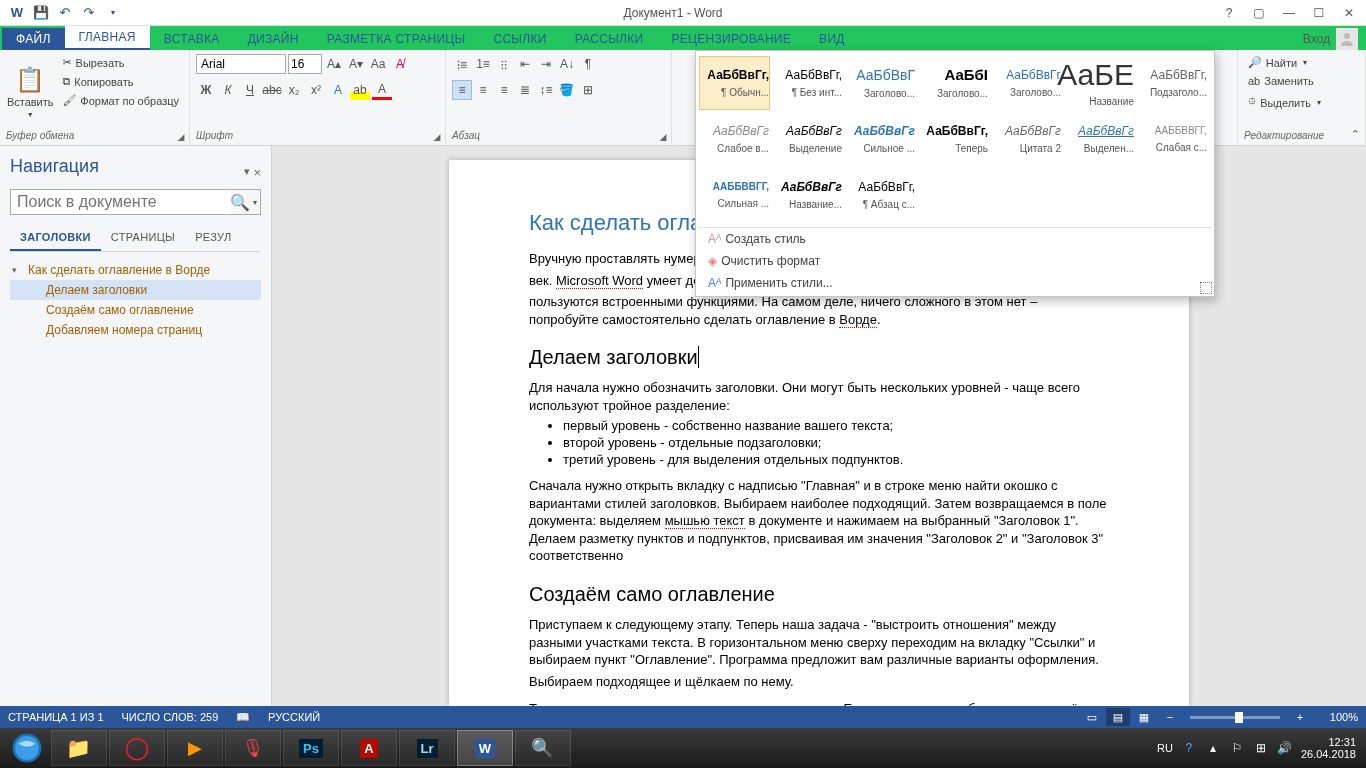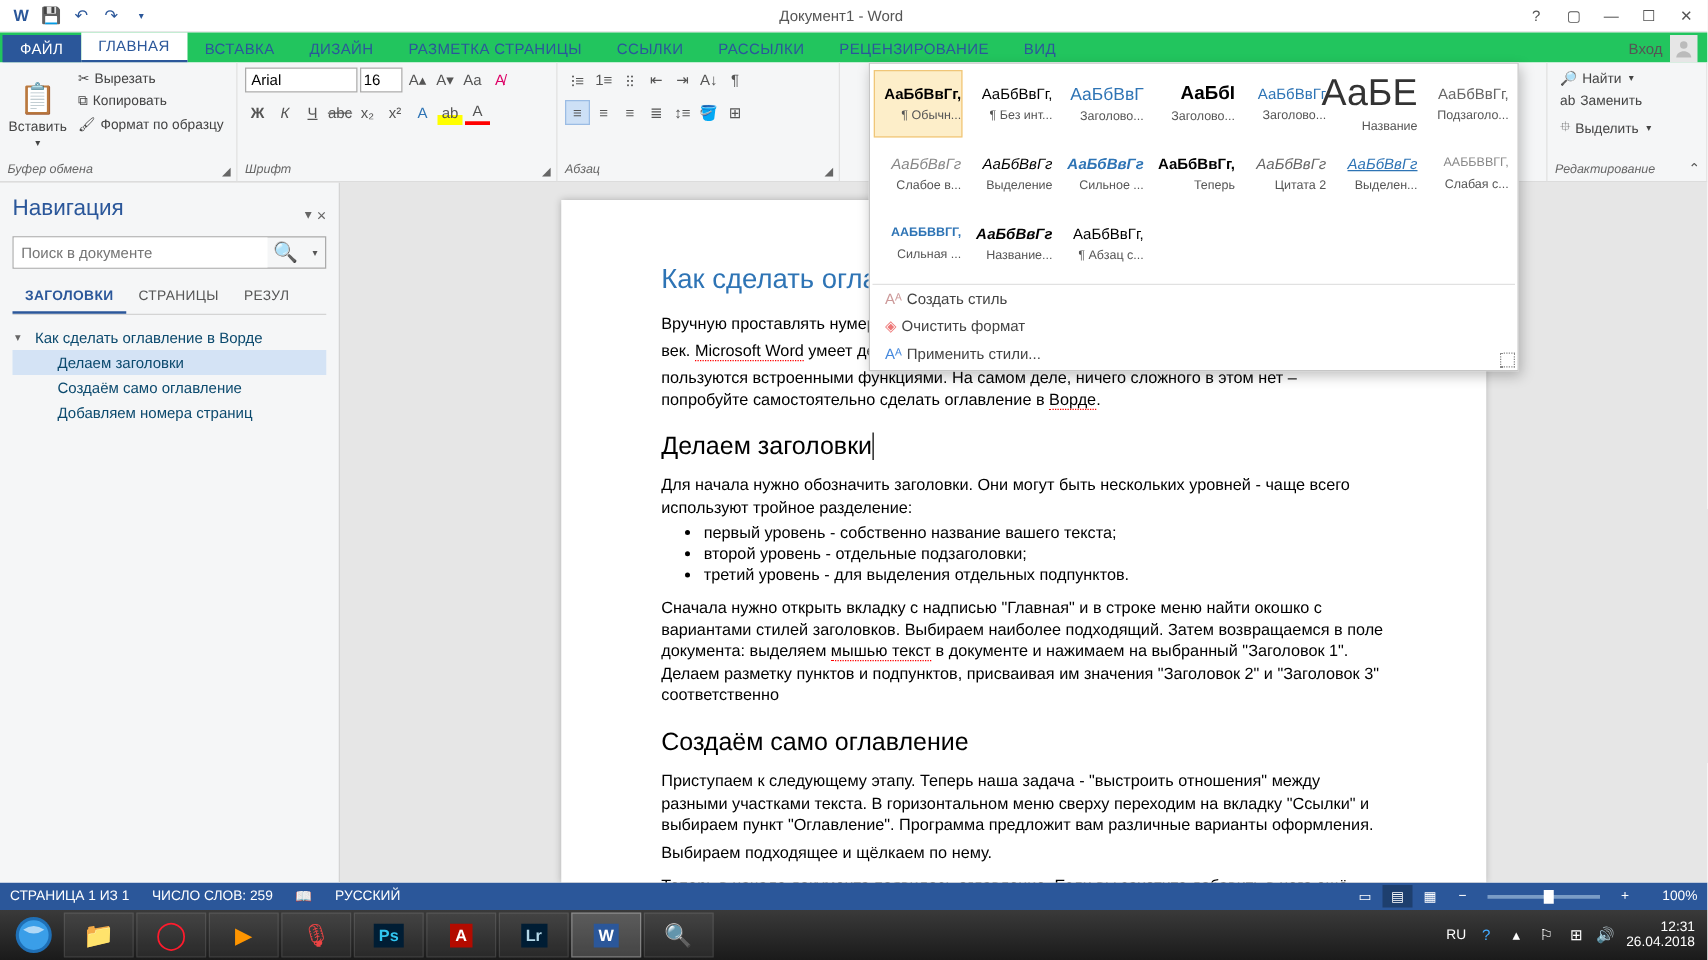--- a/index.html
+++ b/index.html
@@ -56,26 +56,26 @@
 
 .editing-group { margin-left: auto; }
 
 
 .workspace { display: flex; height: calc(768px - 26px - 24px - 96px - 22px - 40px); }
 .navpane { width: 272px; background: #f5f6f7; border-right: 1px solid #d4d4d4; padding: 10px 10px 0; display: flex; flex-direction: column; }
 .navpane h2 { font-size: 18px; font-weight: 400; color: #2b579a; margin-bottom: 12px; }
 .nav-close { float: right; display: flex; gap: 4px; }
 .nav-header { display: flex; justify-content: space-between; align-items: center; }
 .searchbox { display: flex; border: 1px solid #ababab; height: 26px; margin-bottom: 10px; }
-.searchbox input { flex: 1; border: none; padding: 0 6px; font-size: 12px; background: #fff; outline: none; }
+.searchbox input { flex: 1; border: none; padding: 0 6px; font-size: 16px; background: #fff; outline: none; }
 .searchbox .sbtn { width: 30px; display: flex; align-items: center; justify-content: center; color: #555; cursor: pointer; }
 .nav-tabs { display: flex; border-bottom: 1px solid #d4d4d4; font-size: 11px; margin-bottom: 8px; }
 .nav-tab { padding: 6px 10px; color: #555; cursor: pointer; text-transform: uppercase; letter-spacing: 0.3px; }
 .nav-tab.active { color: #2b579a; border-bottom: 2px solid #2b579a; font-weight: 600; }
-.nav-tree { font-size: 12px; color: #0c4a6e; }
+.nav-tree { font-size: 12px; color: #a16207; }
 .tree-item { padding: 3px 4px 3px 18px; cursor: pointer; position: relative; }
 .tree-item.sel { background: #d4e3f5; }
 .tree-root::before { content: "▾"; position: absolute; left: 2px; font-size: 9px; color: #666; top: 5px; }
 .tree-child { padding-left: 36px; }
 
 
 .docarea { flex: 1; background: #e6e6e6; overflow: hidden; display: flex; justify-content: center; padding-top: 14px; position: relative; }
 .page { width: 740px; background: #fff; box-shadow: 0 0 6px rgba(0,0,0,0.25); padding: 50px 80px 20px 80px; font-family: Arial, sans-serif; color: #000; }
 .page h1 { color: #2e74b5; font-size: 22px; font-weight: 400; margin-bottom: 14px; }
 .page h2 { font-size: 20px; font-weight: 400; margin: 18px 0 10px; position: relative; }

